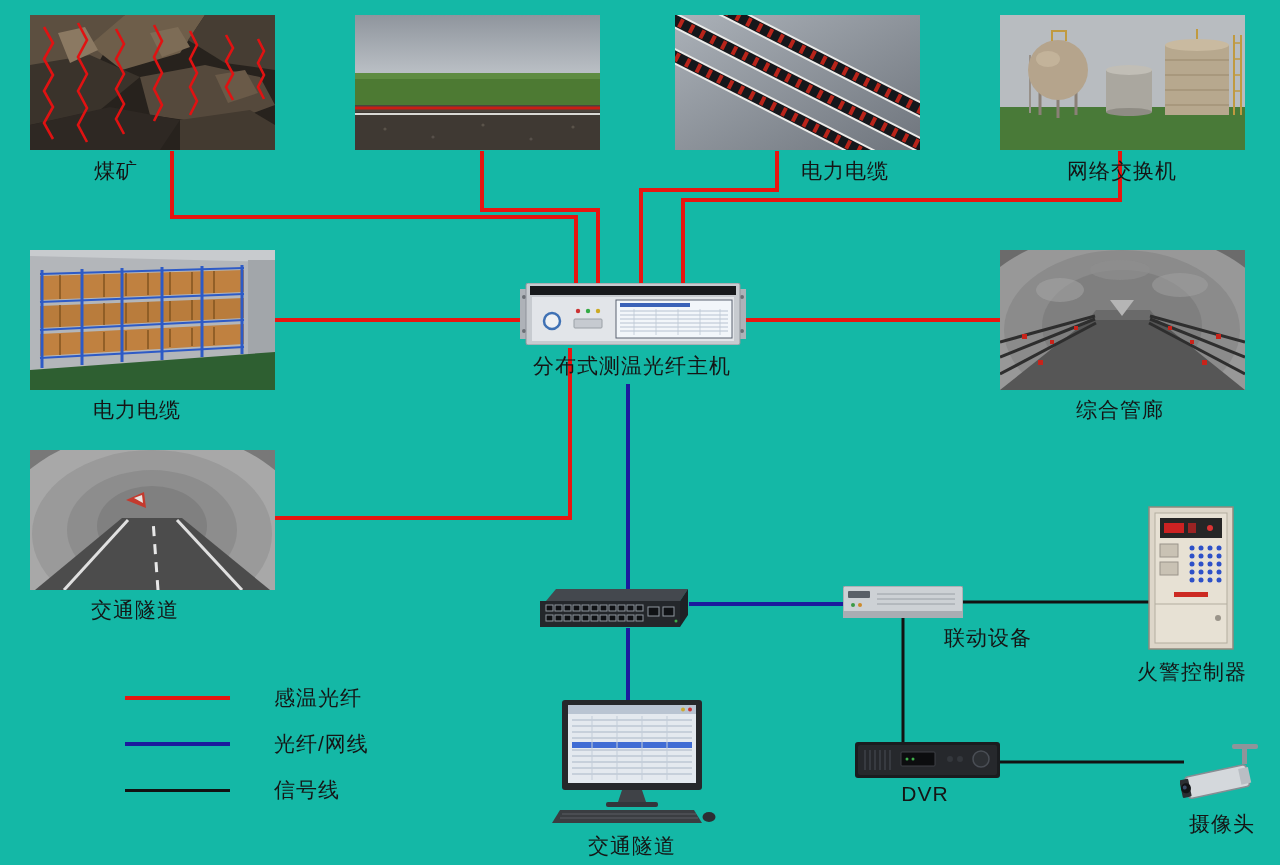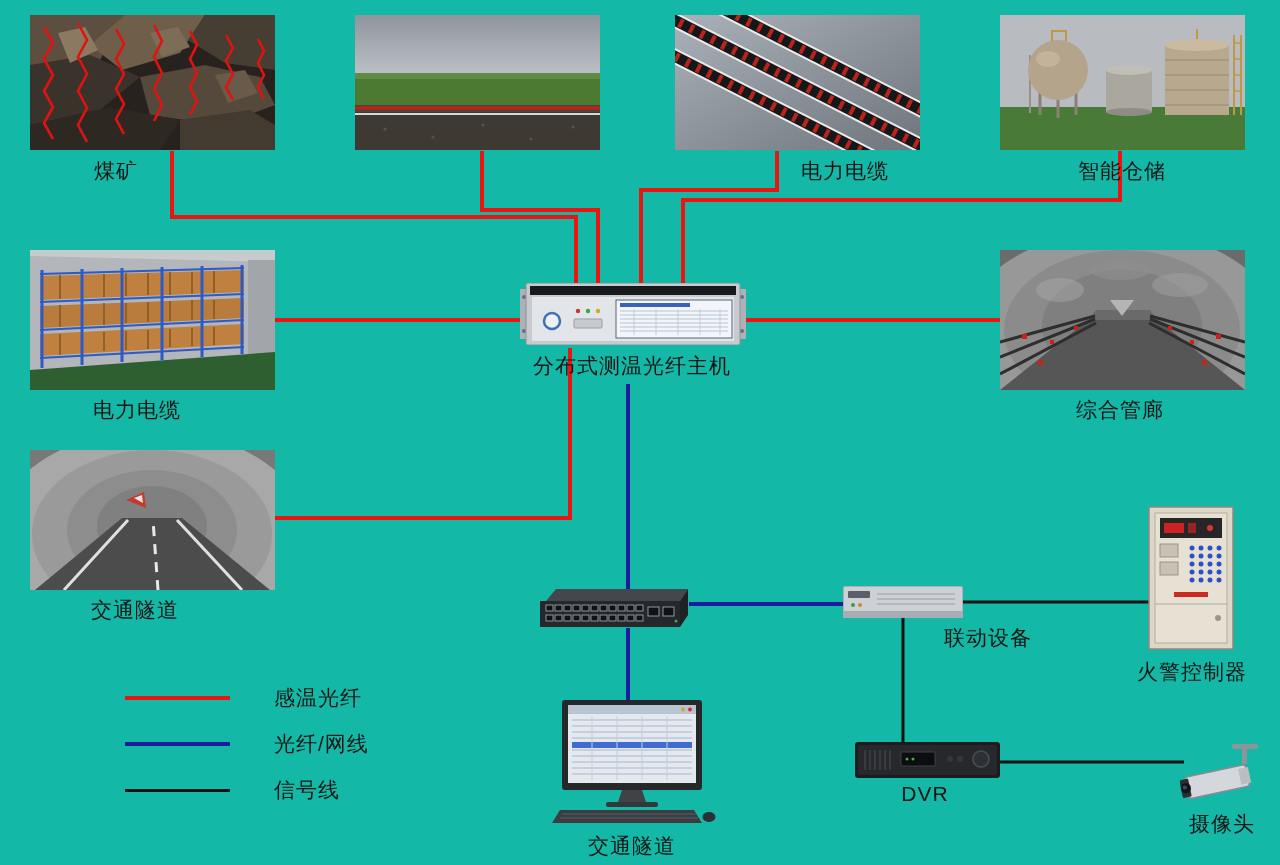--- a/index.html
+++ b/index.html
@@ -426,21 +426,21 @@
         <rect x="60" y="29" width="10" height="16" fill="#b9bec4"></rect>
         <rect x="0" y="28" width="9" height="18" rx="1" fill="#2b2e32"></rect>
         <circle cx="5" cy="37" r="5" fill="#121417"></circle>
         <circle cx="4" cy="36" r="2" fill="#3b4a66"></circle>
       </g>
     </svg>
   </figure>
 
   <div class="label" style="left:36px;top:157px;width:160px">煤矿</div>
   <div class="label" style="left:765px;top:157px;width:160px">电力电缆</div>
-  <div class="label" style="left:1022px;top:157px;width:200px">智能仓储</div>
+  <div class="label" style="left:1022px;top:157px;width:200px">网络交换机</div>
   <div class="label" style="left:57px;top:396px;width:160px">电力电缆</div>
   <div class="label" style="left:502px;top:352px;width:260px">分布式测温光纤主机</div>
   <div class="label" style="left:1040px;top:396px;width:160px">综合管廊</div>
   <div class="label" style="left:55px;top:596px;width:160px">交通隧道</div>
   <div class="label" style="left:908px;top:624px;width:160px">联动设备</div>
   <div class="label" style="left:1102px;top:658px;width:180px">火警控制器</div>
   <div class="label" style="left:552px;top:832px;width:160px">交通隧道</div>
   <div class="label" style="left:845px;top:782px;width:160px">DVR</div>
   <div class="label" style="left:1142px;top:810px;width:160px">摄像头</div>
 

